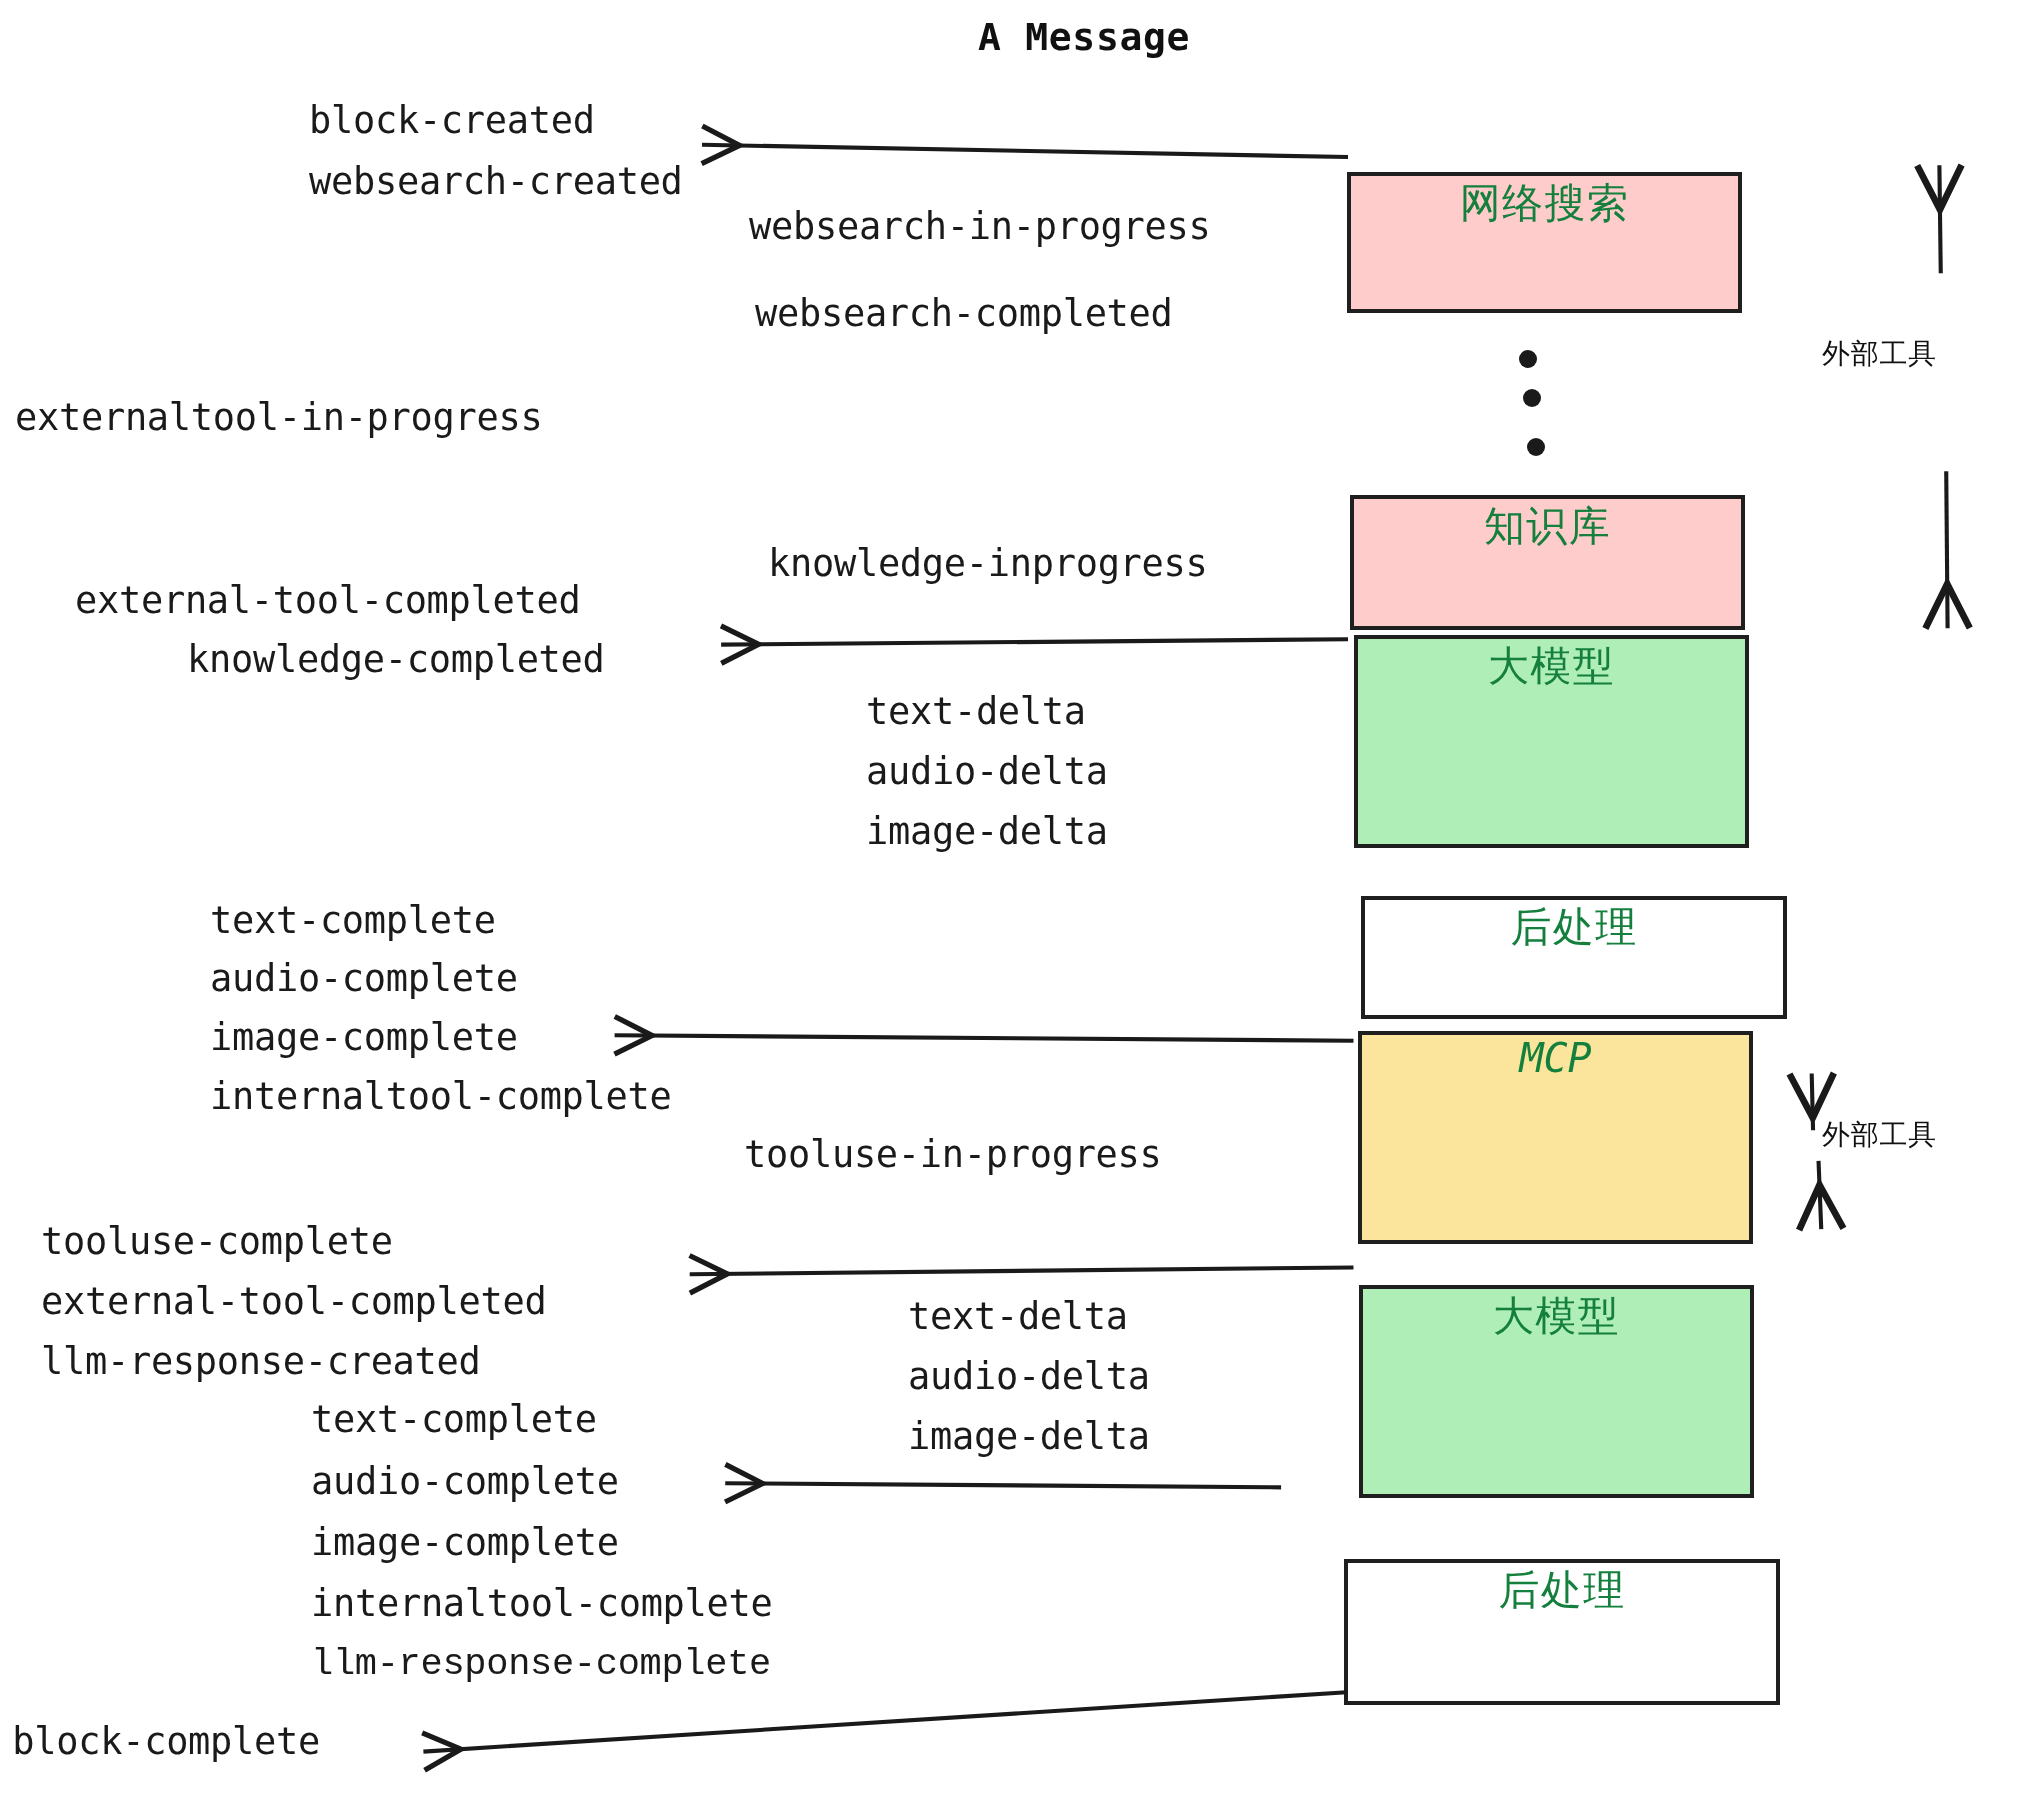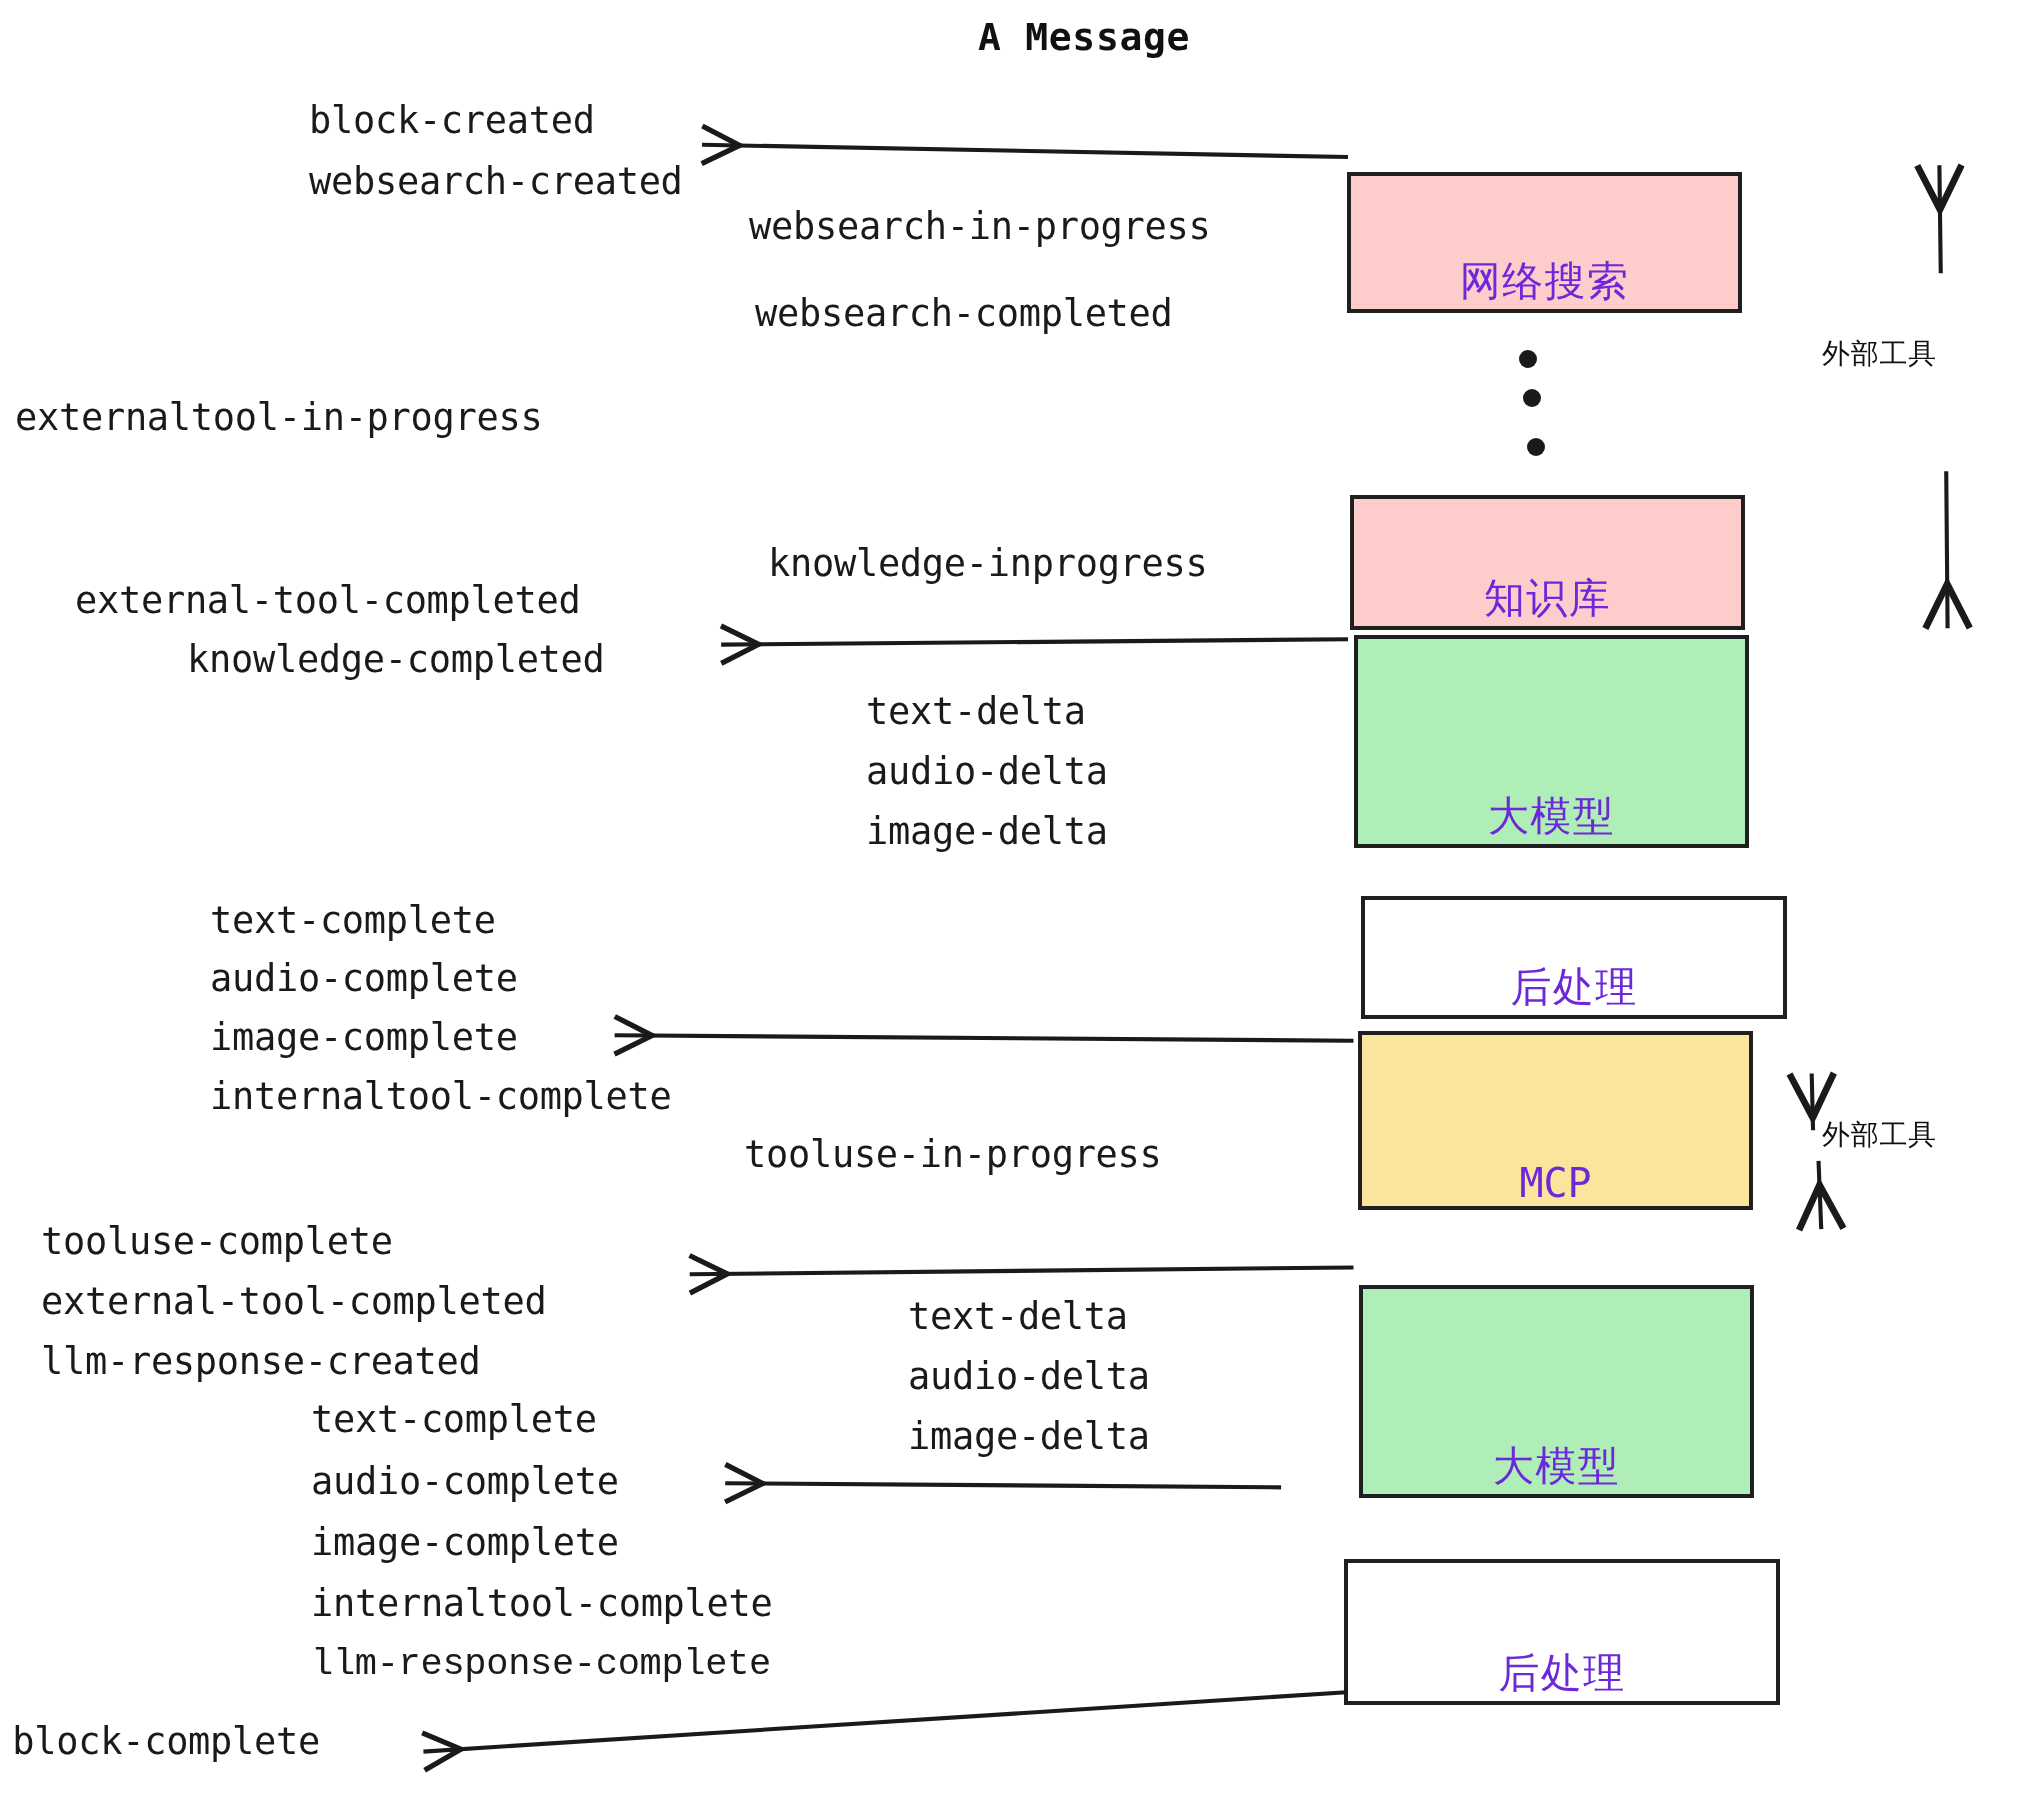--- a/index.html
+++ b/index.html
@@ -31,25 +31,25 @@
     color: #111111;
     white-space: nowrap;
     letter-spacing: 0.7px;
     font-weight: bold;
   }
   .box {
     position: absolute;
     box-sizing: border-box;
     border: 4.8px solid #1f1f1f;
     display: flex;
-    align-items: flex-end;
+    align-items: flex-start;
     justify-content: center;
     font-family: "DejaVu Sans", sans-serif;
     font-size: 41px;
-    color: #6d28d9;
+    color: #15803d;
     letter-spacing: 1.4px;
   }
   .box.mono {
     font-family: "DejaVu Sans Mono", monospace;
     font-size: 40px;
     letter-spacing: 0px;
   }
   .sidelabel {
     position: absolute;
     font-family: "DejaVu Sans", sans-serif;
@@ -94,21 +94,21 @@
   </div>
 
   <div class="box" style="left:1354px; top:635px; width:395px; height:213px; background:#b0eeb8;">
     <span>大模型</span>
   </div>
 
   <div class="box" style="left:1361px; top:896px; width:426px; height:123px; background:#ffffff;">
     <span>后处理</span>
   </div>
 
-  <div class="box mono" style="left:1358px; top:1031px; width:395px; height:179px; background:#fbe49b;">
+  <div class="box mono" style="left:1358px; top:1031px; width:395px; height:213px; background:#fbe49b;font-style:italic;">
     <span>MCP</span>
   </div>
 
   <div class="box" style="left:1359px; top:1285px; width:395px; height:213px; background:#b0eeb8;">
     <span>大模型</span>
   </div>
 
   <div class="box" style="left:1344px; top:1559px; width:436px; height:146px; background:#ffffff;">
     <span>后处理</span>
   </div>

